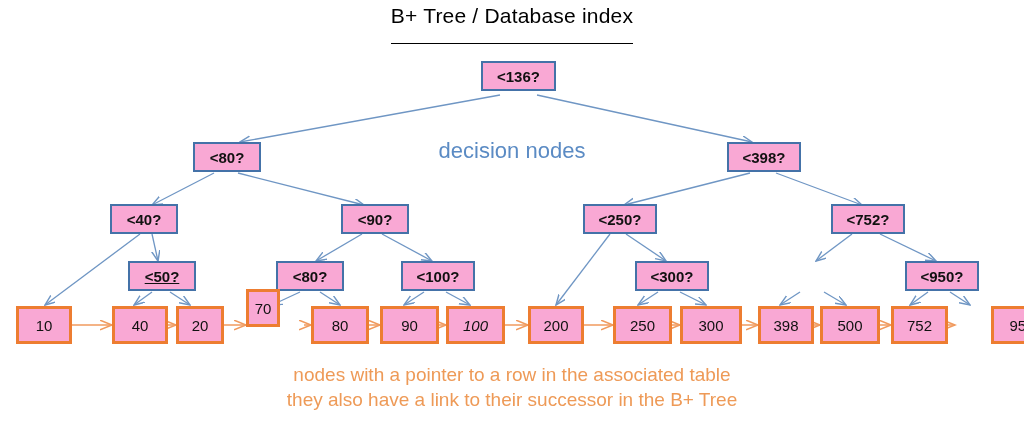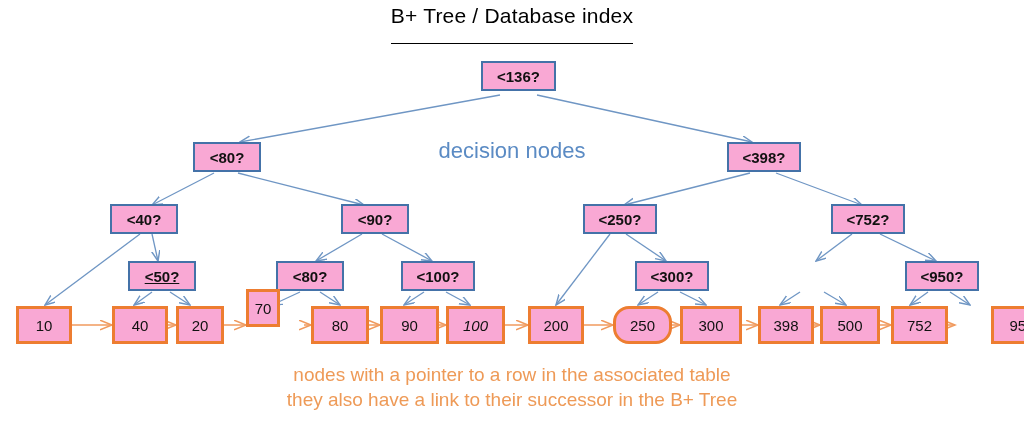--- a/index.html
+++ b/index.html
@@ -186,21 +186,21 @@
   <div class="node decision" style="left:905px; top:261px; width:74px;">&lt;950?</div>
 
   <div class="node leaf" style="left:16px;  top:306px; width:56px;">10</div>
   <div class="node leaf" style="left:112px; top:306px; width:56px;">40</div>
   <div class="node leaf" style="left:176px; top:306px; width:48px;">20</div>
   <div class="node leaf" style="left:246px; top:289px; width:34px;">70</div>
   <div class="node leaf" style="left:311px; top:306px; width:58px;">80</div>
   <div class="node leaf" style="left:380px; top:306px; width:59px;">90</div>
   <div class="node leaf" style="left:446px; top:306px; width:59px;font-style:italic;">100</div>
   <div class="node leaf" style="left:528px; top:306px; width:56px;">200</div>
-  <div class="node leaf" style="left:613px; top:306px; width:59px;border-radius:16px;">250</div>
+  <div class="node leaf" style="left:613px; top:306px; width:59px;">250</div>
   <div class="node leaf" style="left:680px; top:306px; width:62px;">300</div>
   <div class="node leaf" style="left:758px; top:306px; width:56px;text-align:right;">398</div>
   <div class="node leaf" style="left:820px; top:306px; width:60px;">500</div>
   <div class="node leaf" style="left:891px; top:306px; width:57px;">752</div>
   <div class="node leaf" style="left:955px; top:306px; width:62px;margin-left:36px;">950</div>
 
   <div id="decision-label">decision nodes</div>
 
   <div id="leaf-caption">
     <div>nodes with a pointer to a row in the associated table</div>

